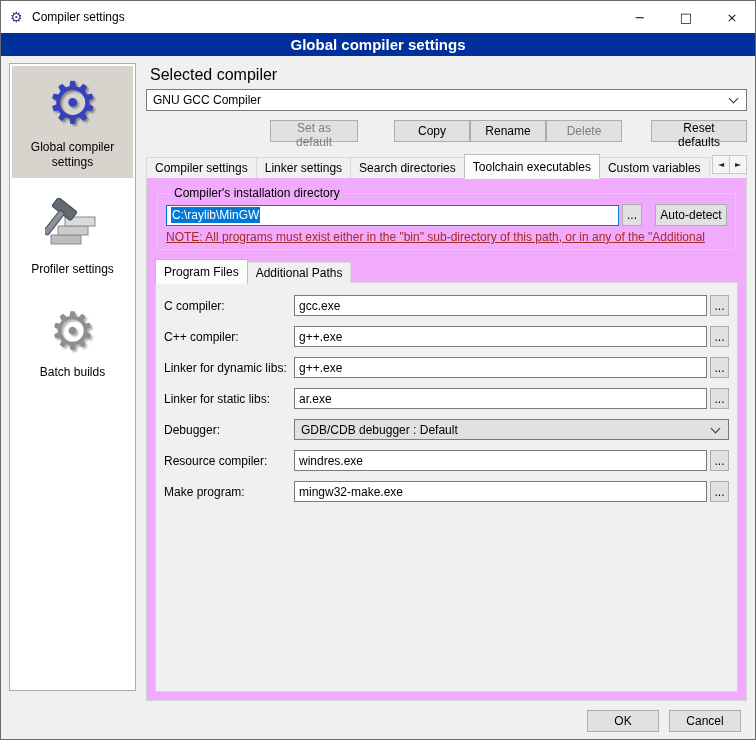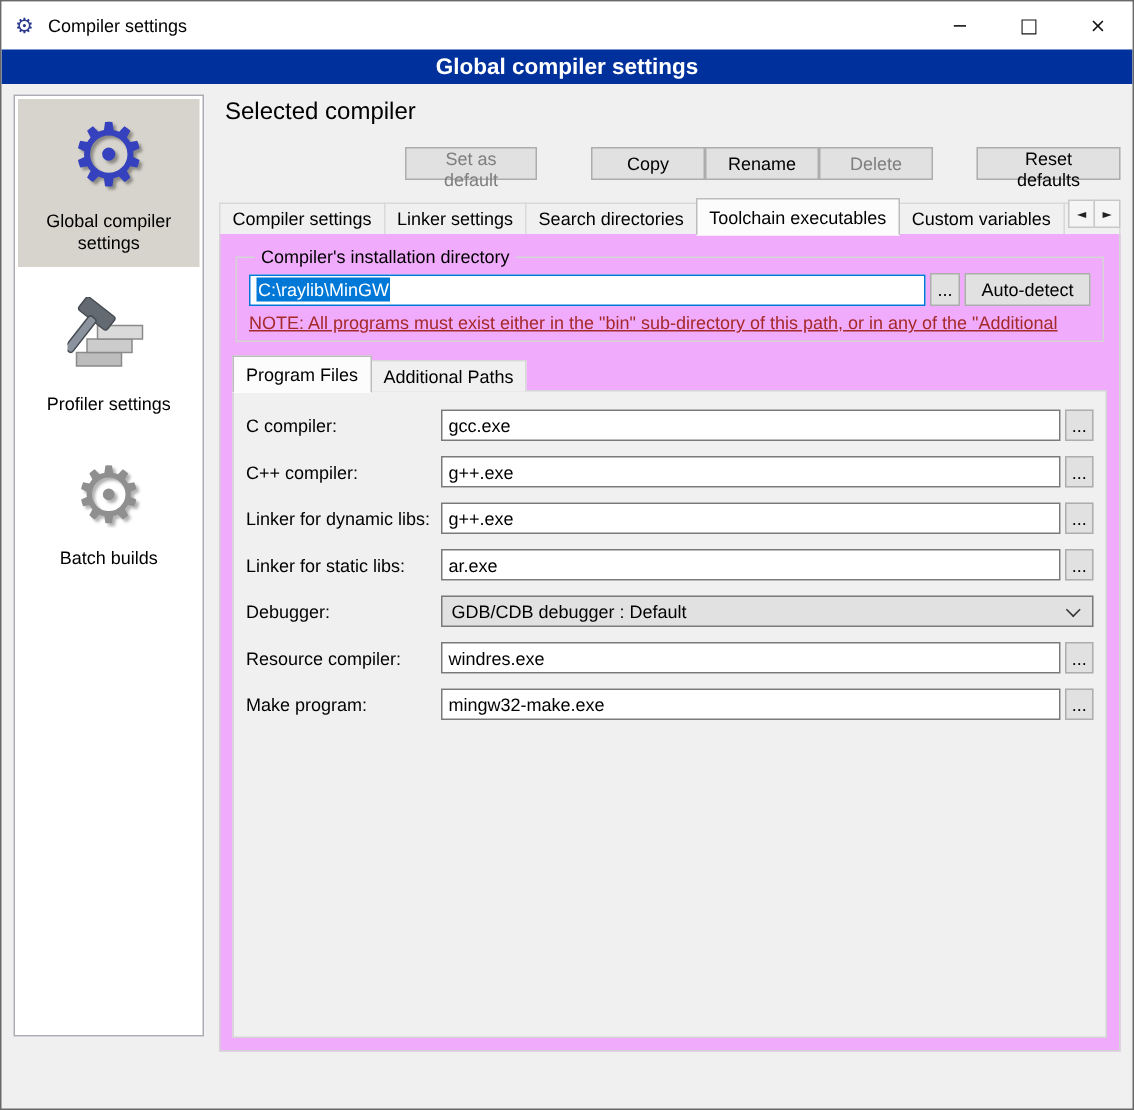--- a/index.html
+++ b/index.html
@@ -118,21 +118,21 @@
   fieldset.group legend { font-size:12px; padding:0 4px; margin-left:4px; }
   .dir-row { display:flex; align-items:center; }
   .text-input {
     flex:1; height:21px; background:#fff; border:1px solid #7a7a7a;
     font-size:12px; display:flex; align-items:center; padding:0 4px; min-width:0;
     overflow:hidden; white-space:nowrap;
   }
   .text-input.focused { border-color:#0078d7; }
   .sel-text { background:#0078d7; color:#fff; padding:1px 1px; }
   .browse-btn { width:20px; padding:0; margin-left:3px; flex:none; }
-  .autodetect-btn { width:84px; padding:0; margin-left:3px; flex:none; }
+  .autodetect-btn { width:72px; padding:0; margin-left:13px; flex:none; }
   .note {
     margin-top:4px; font-size:12px; color:#a52a2a;
     white-space:nowrap; overflow:hidden;text-decoration:underline;
   }
 
   
   .subtabs { display:flex; align-items:flex-end; height:24px; margin-top:9px; position:relative; z-index:4; }
   .subtab-panel {
     flex:1; border:1px solid #d4d4d4; background:#f0f0f0; margin-top:-1px;
     padding:12px 8px 8px; min-height:0; z-index:1;
@@ -193,20 +193,24 @@
       <div class="side-item">
         <span class="gear-gray">⚙</span>
         <span class="side-label">Batch builds</span>
       </div>
     </div>
 
     <div class="main">
 
       <div class="sc-label">Selected compiler</div>
 
+      <div class="combo">
+        <span>GNU GCC Compiler</span>
+        <span class="chev"></span>
+      </div>
 
       <div class="btn-row">
         <button class="btn btn-sad" disabled="">Set as default</button>
         <button class="btn btn-copy">Copy</button>
         <button class="btn btn-ren">Rename</button>
         <button class="btn btn-del" disabled="">Delete</button>
         <button class="btn btn-reset">Reset defaults</button>
       </div>
 
       <div class="tabs">
@@ -297,14 +301,18 @@
               <span>mingw32-make.exe</span>
             </div>
             <button class="btn small-browse">...</button>
           </div>
 
         </div>
       </div>
     </div>
   </div>
 
+  <div class="footer">
+    <button class="btn">OK</button>
+    <button class="btn">Cancel</button>
+  </div>
 
 </div>
 
 </body></html>

